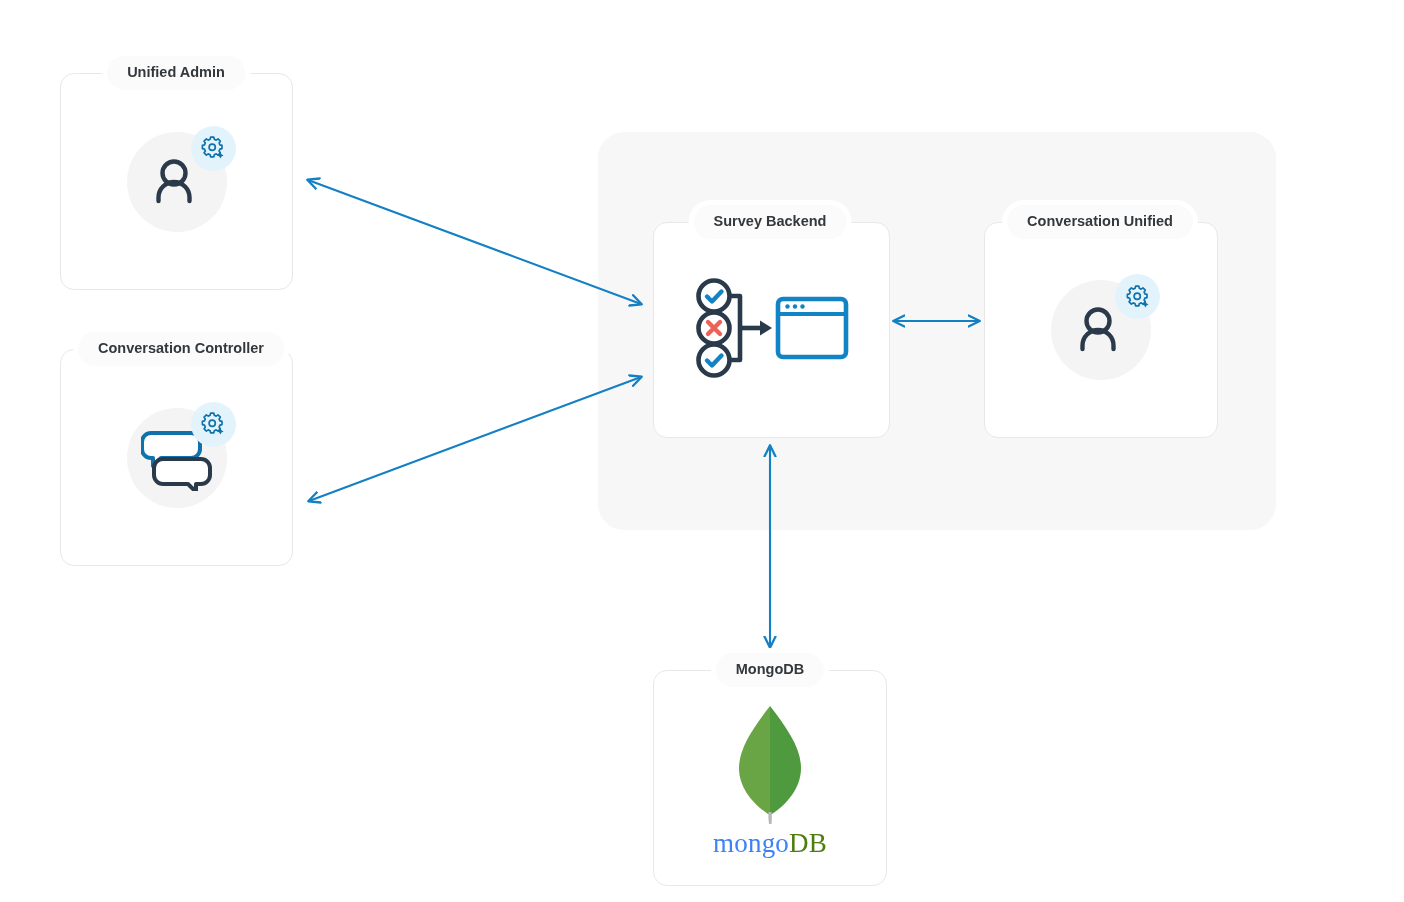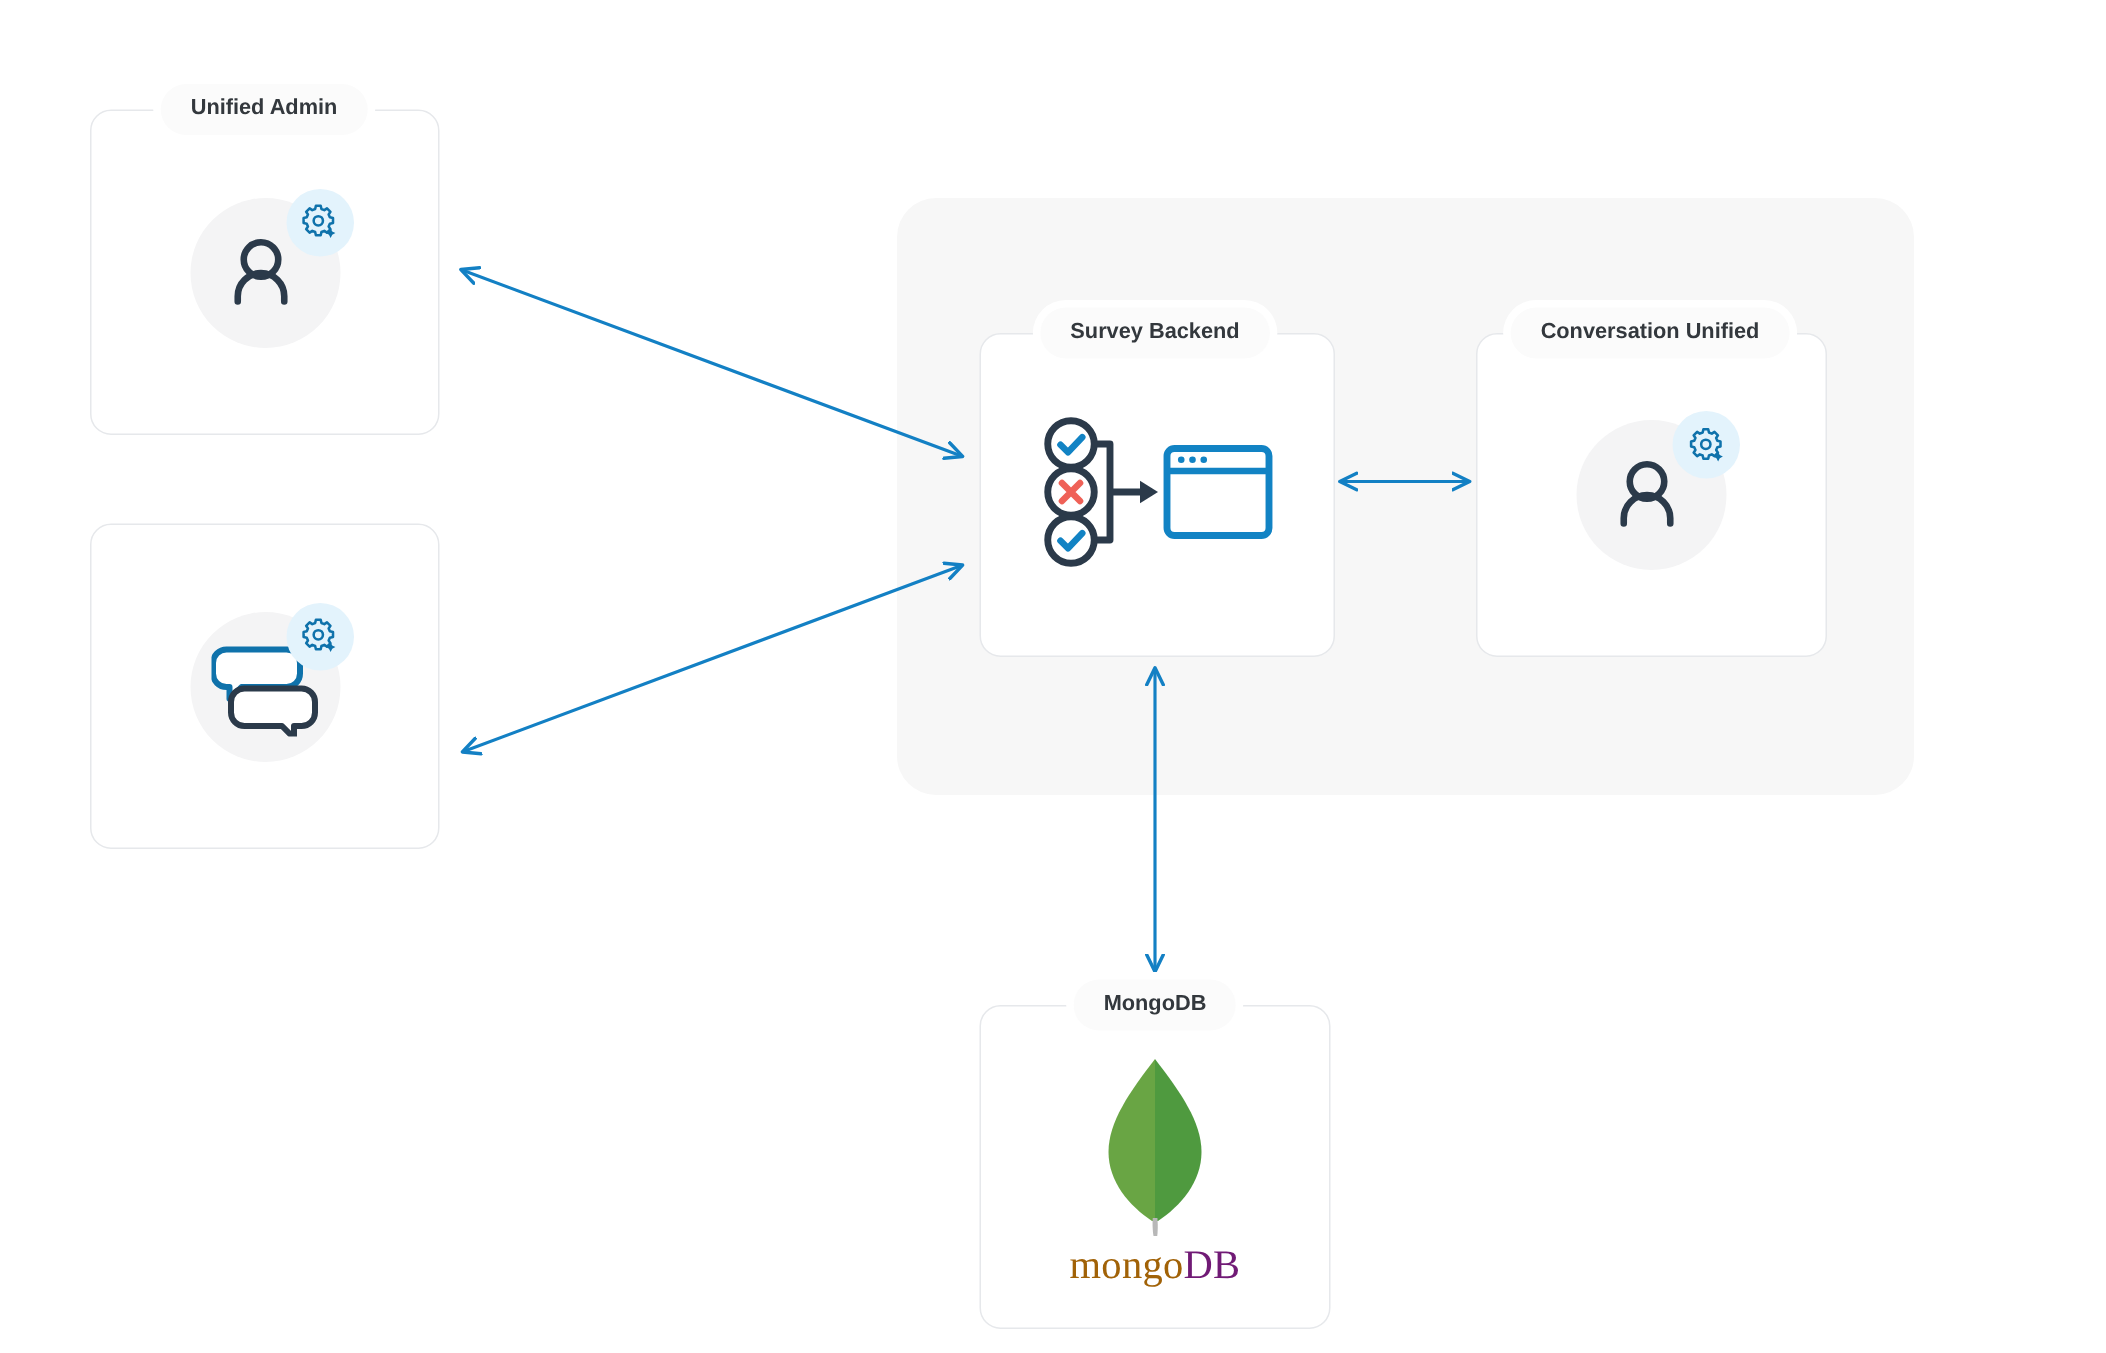--- a/index.html
+++ b/index.html
@@ -79,22 +79,22 @@
     flex-direction: column;
     align-items: center;
     gap: 6px;
   }
   .mongo-word {
     font-family: "Liberation Serif", "DejaVu Serif", serif;
     font-size: 27px;
     letter-spacing: .2px;
     line-height: 1;
   }
-  .mongo-word .m1 { color: #a16207; }
-  .mongo-word .m2 { color: #701a75; }
+  .mongo-word .m1 { color: #3b82f6; }
+  .mongo-word .m2 { color: #4d7c0f; }
 
   
   #wires { position: absolute; left: 0; top: 0; width: 1404px; height: 902px; }
 </style>
 </head>
 <body>
 
 <div id="stage">
 
   <div class="group-panel" style="left:598px; top:132px; width:678px; height:398px;"></div>
@@ -155,20 +155,21 @@
         <div class="badge">
           <svg width="26" height="26" viewBox="0 0 26 26">
             <path d="M10.6 2.2 h3.2 l.5 2.1 1.9.8 1.8-1.2 2.3 2.3 -1.2 1.8 .8 1.9 2.1 .5 v3.2 l-2.1 .5 -.8 1.9 1.2 1.8 -2.3 2.3 -1.8-1.2 -1.9 .8 -.5 2.1 h-3.2 l-.5-2.1 -1.9-.8 -1.8 1.2 -2.3-2.3 1.2-1.8 -.8-1.9 -2.1-.5 v-3.2 l2.1-.5 .8-1.9 -1.2-1.8 2.3-2.3 1.8 1.2 1.9-.8 z" fill="none" stroke="#0f72ab" stroke-width="1.7" stroke-linejoin="round"></path>
             <circle cx="12.2" cy="12.2" r="3.1" fill="none" stroke="#0f72ab" stroke-width="1.7"></circle>
             <path d="M20.4 17.2 l1.1 2.1 2.1 1.1 -2.1 1.1 -1.1 2.1 -1.1-2.1 -2.1-1.1 2.1-1.1 z" fill="#0f72ab"></path>
           </svg>
         </div>
       </div>
     </div>
   </div>
+  <div class="pill" style="left:181px; top:349px;">Conversation Controller</div>
 
   <div class="node" style="left:653px; top:222px; width:237px; height:216px;">
     <div class="node-body">
       <div>
         <svg width="160" height="106" viewBox="0 0 160 106">
 
           <path d="M26 21 H48 V85 H26" fill="none" stroke="#2b3a4a" stroke-width="4.6" stroke-linecap="round" stroke-linejoin="round"></path>
           <path d="M48 53 H76" fill="none" stroke="#2b3a4a" stroke-width="4.6"></path>
           <path d="M68 45.5 L80 53 L68 60.5 Z" fill="#2b3a4a"></path>
 

